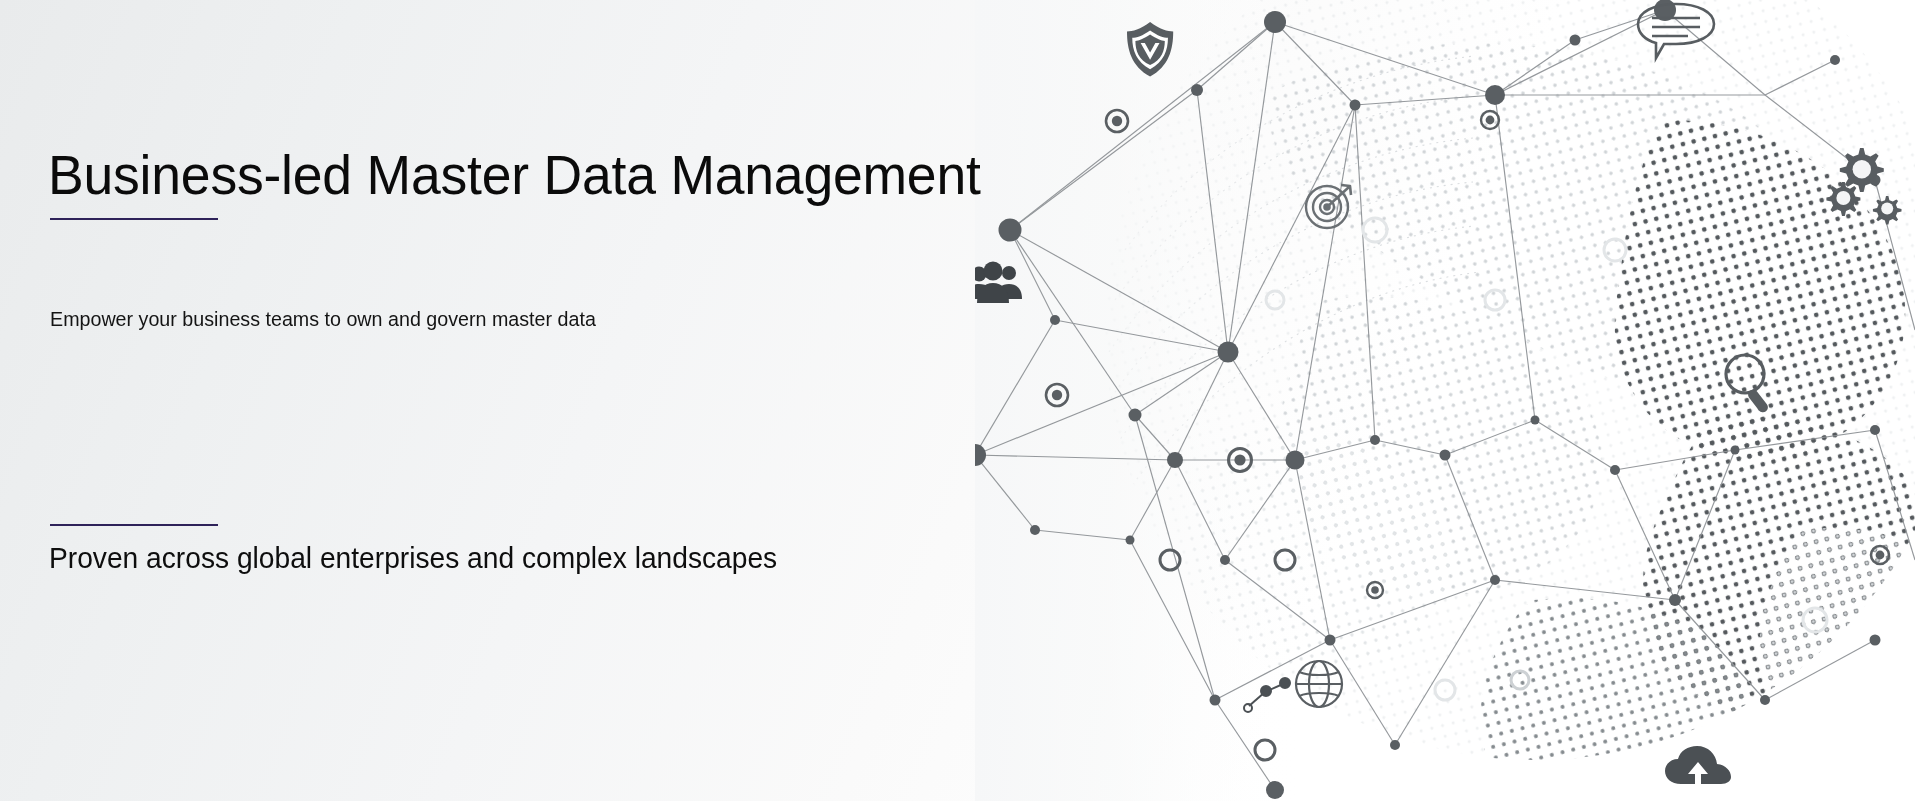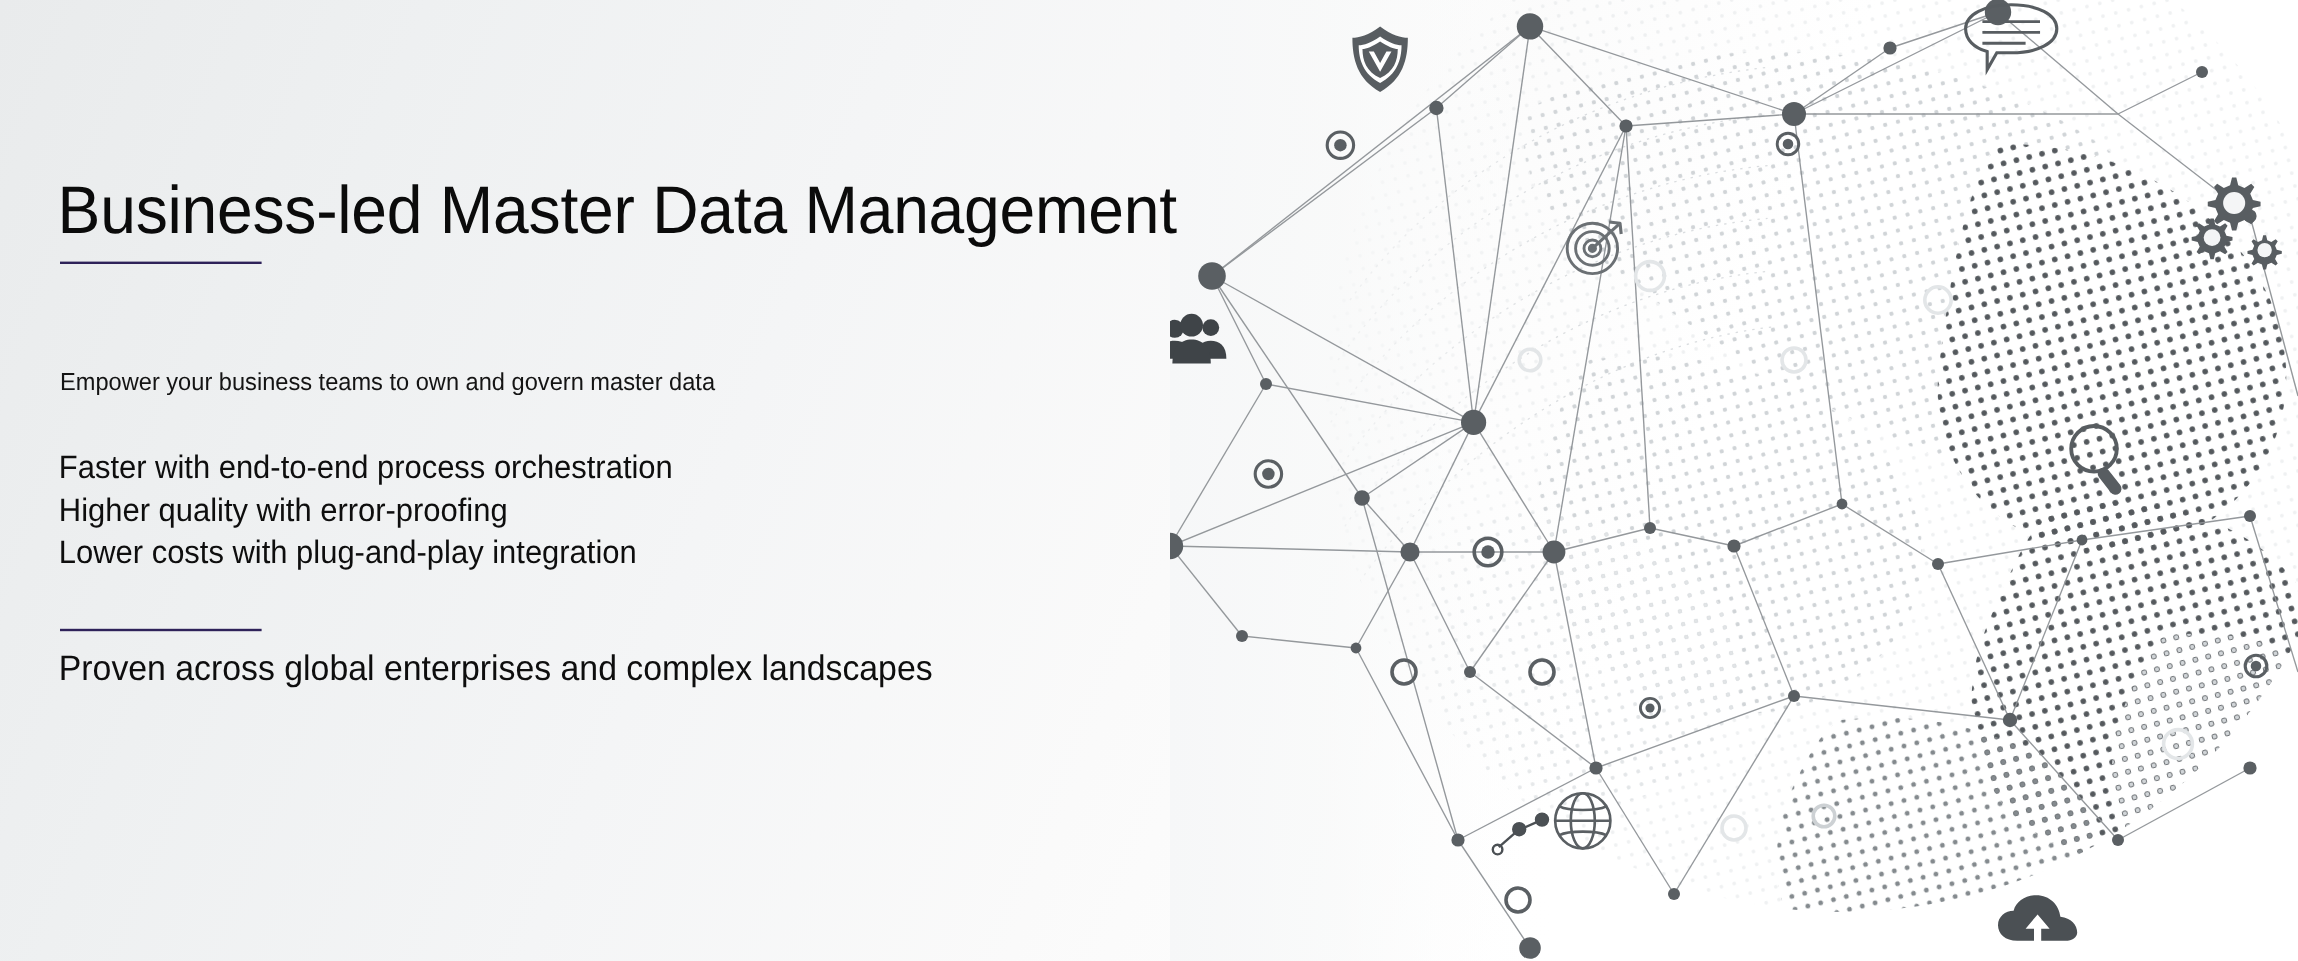--- a/index.html
+++ b/index.html
@@ -414,24 +414,19 @@
   </div>
 
   <div class="content">
 
     <h1 class="title">Business-led Master Data Management</h1>
 
     <div class="rule rule-top"></div>
 
     <p class="subtitle">Empower your business teams to own and govern master data</p>
 
-    <ul class="bullets">
-      <li>Faster with end-to-end process orchestration</li>
-      <li>Higher quality with error-proofing</li>
-      <li>Lower costs with plug-and-play integration</li>
-    </ul>
 
     <div class="rule rule-bot"></div>
 
     <p class="closing">Proven across global enterprises and complex landscapes</p>
   </div>
 
 </div>
 
 </body></html>

